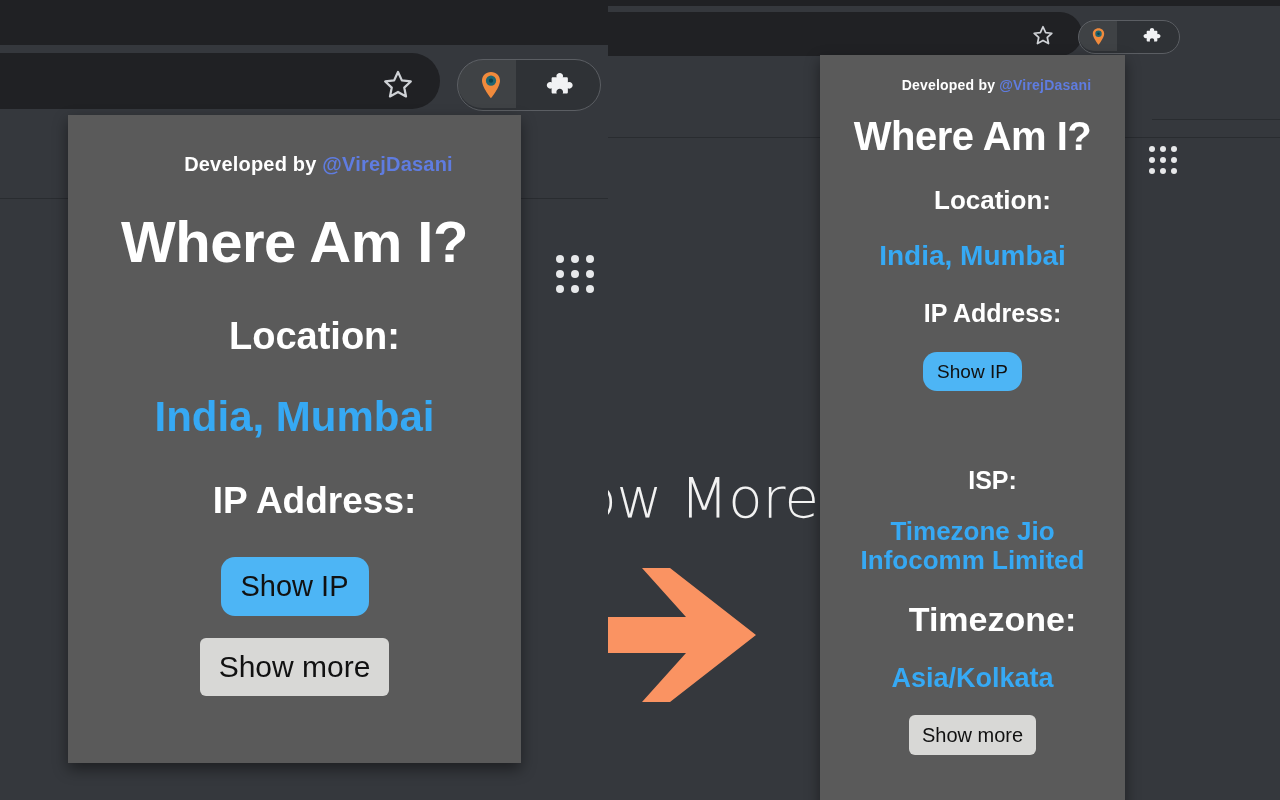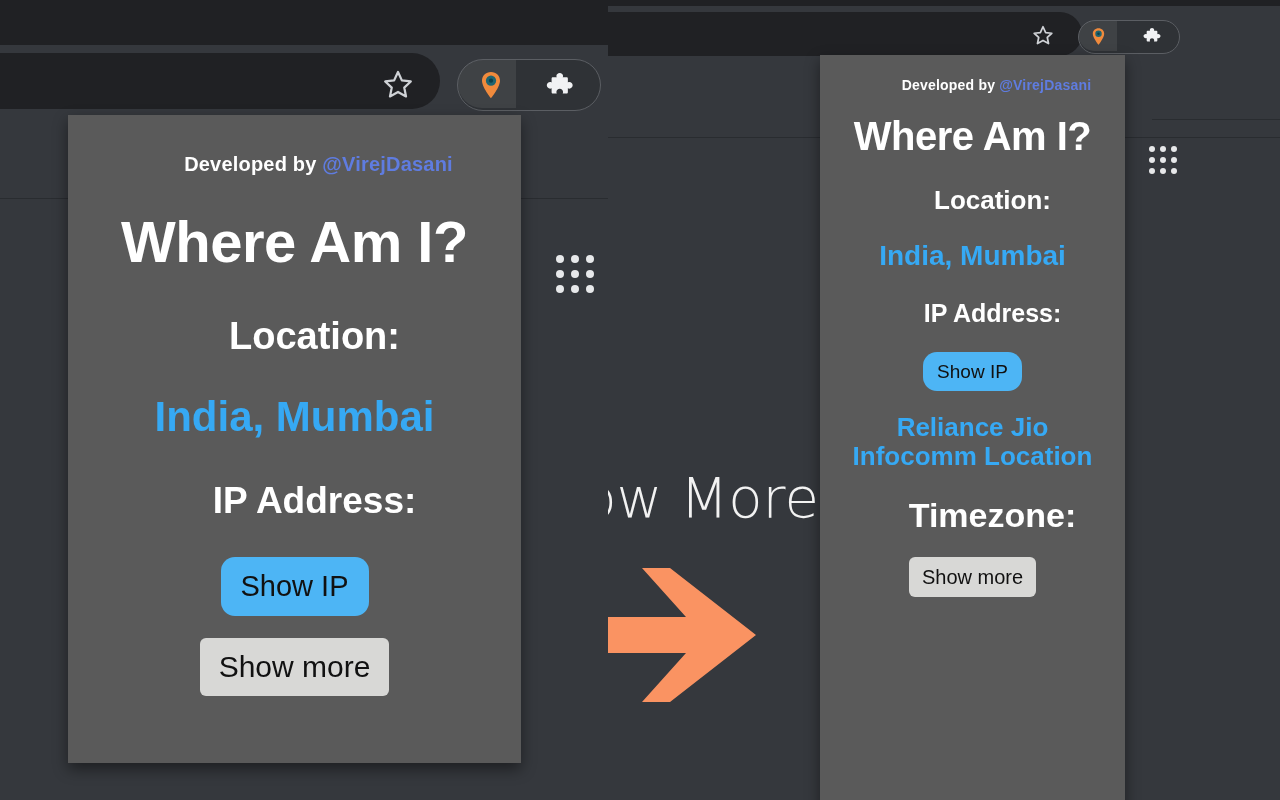--- a/index.html
+++ b/index.html
@@ -120,23 +120,25 @@
     </div>
 
     <h1 style="font-size:40px;margin-top:21px;">Where Am I?</h1>
 
     <div class="lbl" style="font-size:26px;margin-top:26px;">Location:</div>
     <div class="val" style="font-size:28px;margin-top:24px;">India, Mumbai</div>
 
     <div class="lbl" style="font-size:25px;margin-top:28px;">IP Address:</div>
     <button class="btn btn-ip" style="font-size:19px;padding:10px 14px;margin-top:24px;">Show IP</button>
 
-    <div class="val" style="font-size:26px;margin-top:22px;padding:0 14px;">Reliance Jio Infocomm Location</div>
+    <div class="lbl" style="font-size:25px;margin-top:75px;">ISP:</div>
+    <div class="val" style="font-size:26px;margin-top:22px;padding:0 14px;">Timezone Jio Infocomm Limited</div>
 
     <div class="lbl" style="font-size:34px;margin-top:24px;">Timezone:</div>
+    <div class="val" style="font-size:27px;margin-top:24px;">Asia/Kolkata</div>
 
     <button class="btn btn-toggle" style="font-size:20px;padding:10px 13px;margin-top:22px;">Show more</button>
   </div>
 
   <div class="annot" style="left:500px;top:470px;width:330px;">
     <div class="cap" style="font-size:56px;line-height:1;">Show More</div>
   </div>
   <div class="arrow" style="left:590px;top:560px;width:170px;height:150px;">
     <svg viewBox="0 0 170 150" width="170" height="150">
       <path d="M0 57 L96 57 L52 8 L80 8 L166 75 L80 142 L52 142 L96 93 L0 93 Z" fill="#fa9362"></path>

